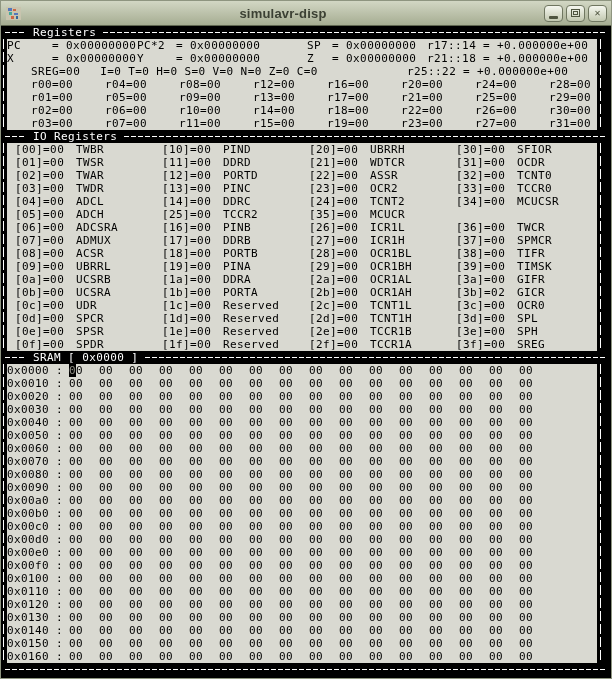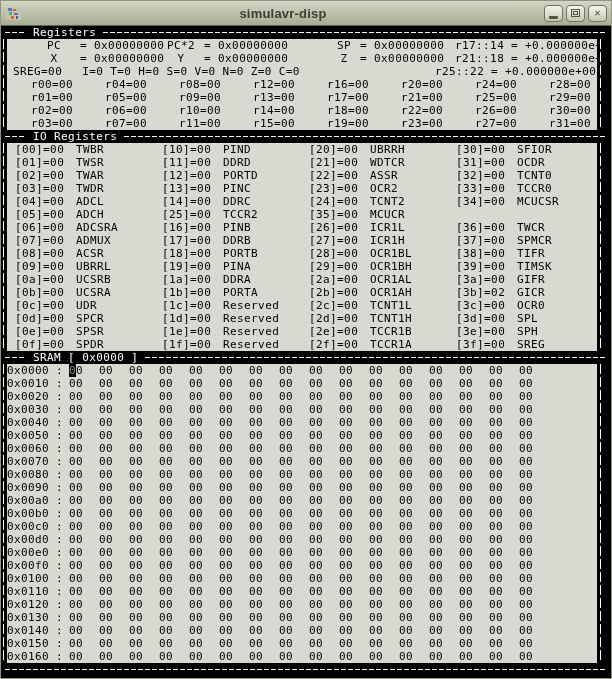--- a/index.html
+++ b/index.html
@@ -66,23 +66,23 @@
   }
   .vb.r { width: 14px; background-position: 3px 0; }
   .gray { flex: 1; background: #d9d9d1; color: #000; overflow: hidden; }
 
   .trow { height: 13px; line-height: 13px; white-space: pre; display: flex; }
   .trow > span { flex: none; }
 
   
   .rs-c1 { width: 130px; } .rs-c2 { width: 170px; } .rs-c3 { width: 120px; }
   .rs-c4 { width: 170px; margin-left: auto; margin-right: 20px; }
-  .rl { display: inline-block; text-align: center; margin-left: 28px; }
+  .rl { display: inline-block; text-align: left; }
   .rl1 { width: 38px; } .rl2 { width: 32px; } .rl3 { width: 18px; } .rl4 { width: 49px; }
-  .sreg-l { margin-left: 6px; }
+  .sreg-l { margin-left: 24px; }
   .sreg-f { margin-left: 20px; }
 
   
   .gpr-row { padding-left: 24px; }
   .gpr { width: 74px; }
 
   
   .io-row { padding-left: 8px; align-items: flex-end; }
   .iog { width: 147px; display: flex; }
   .ioa { width: 61px; flex: none; }

